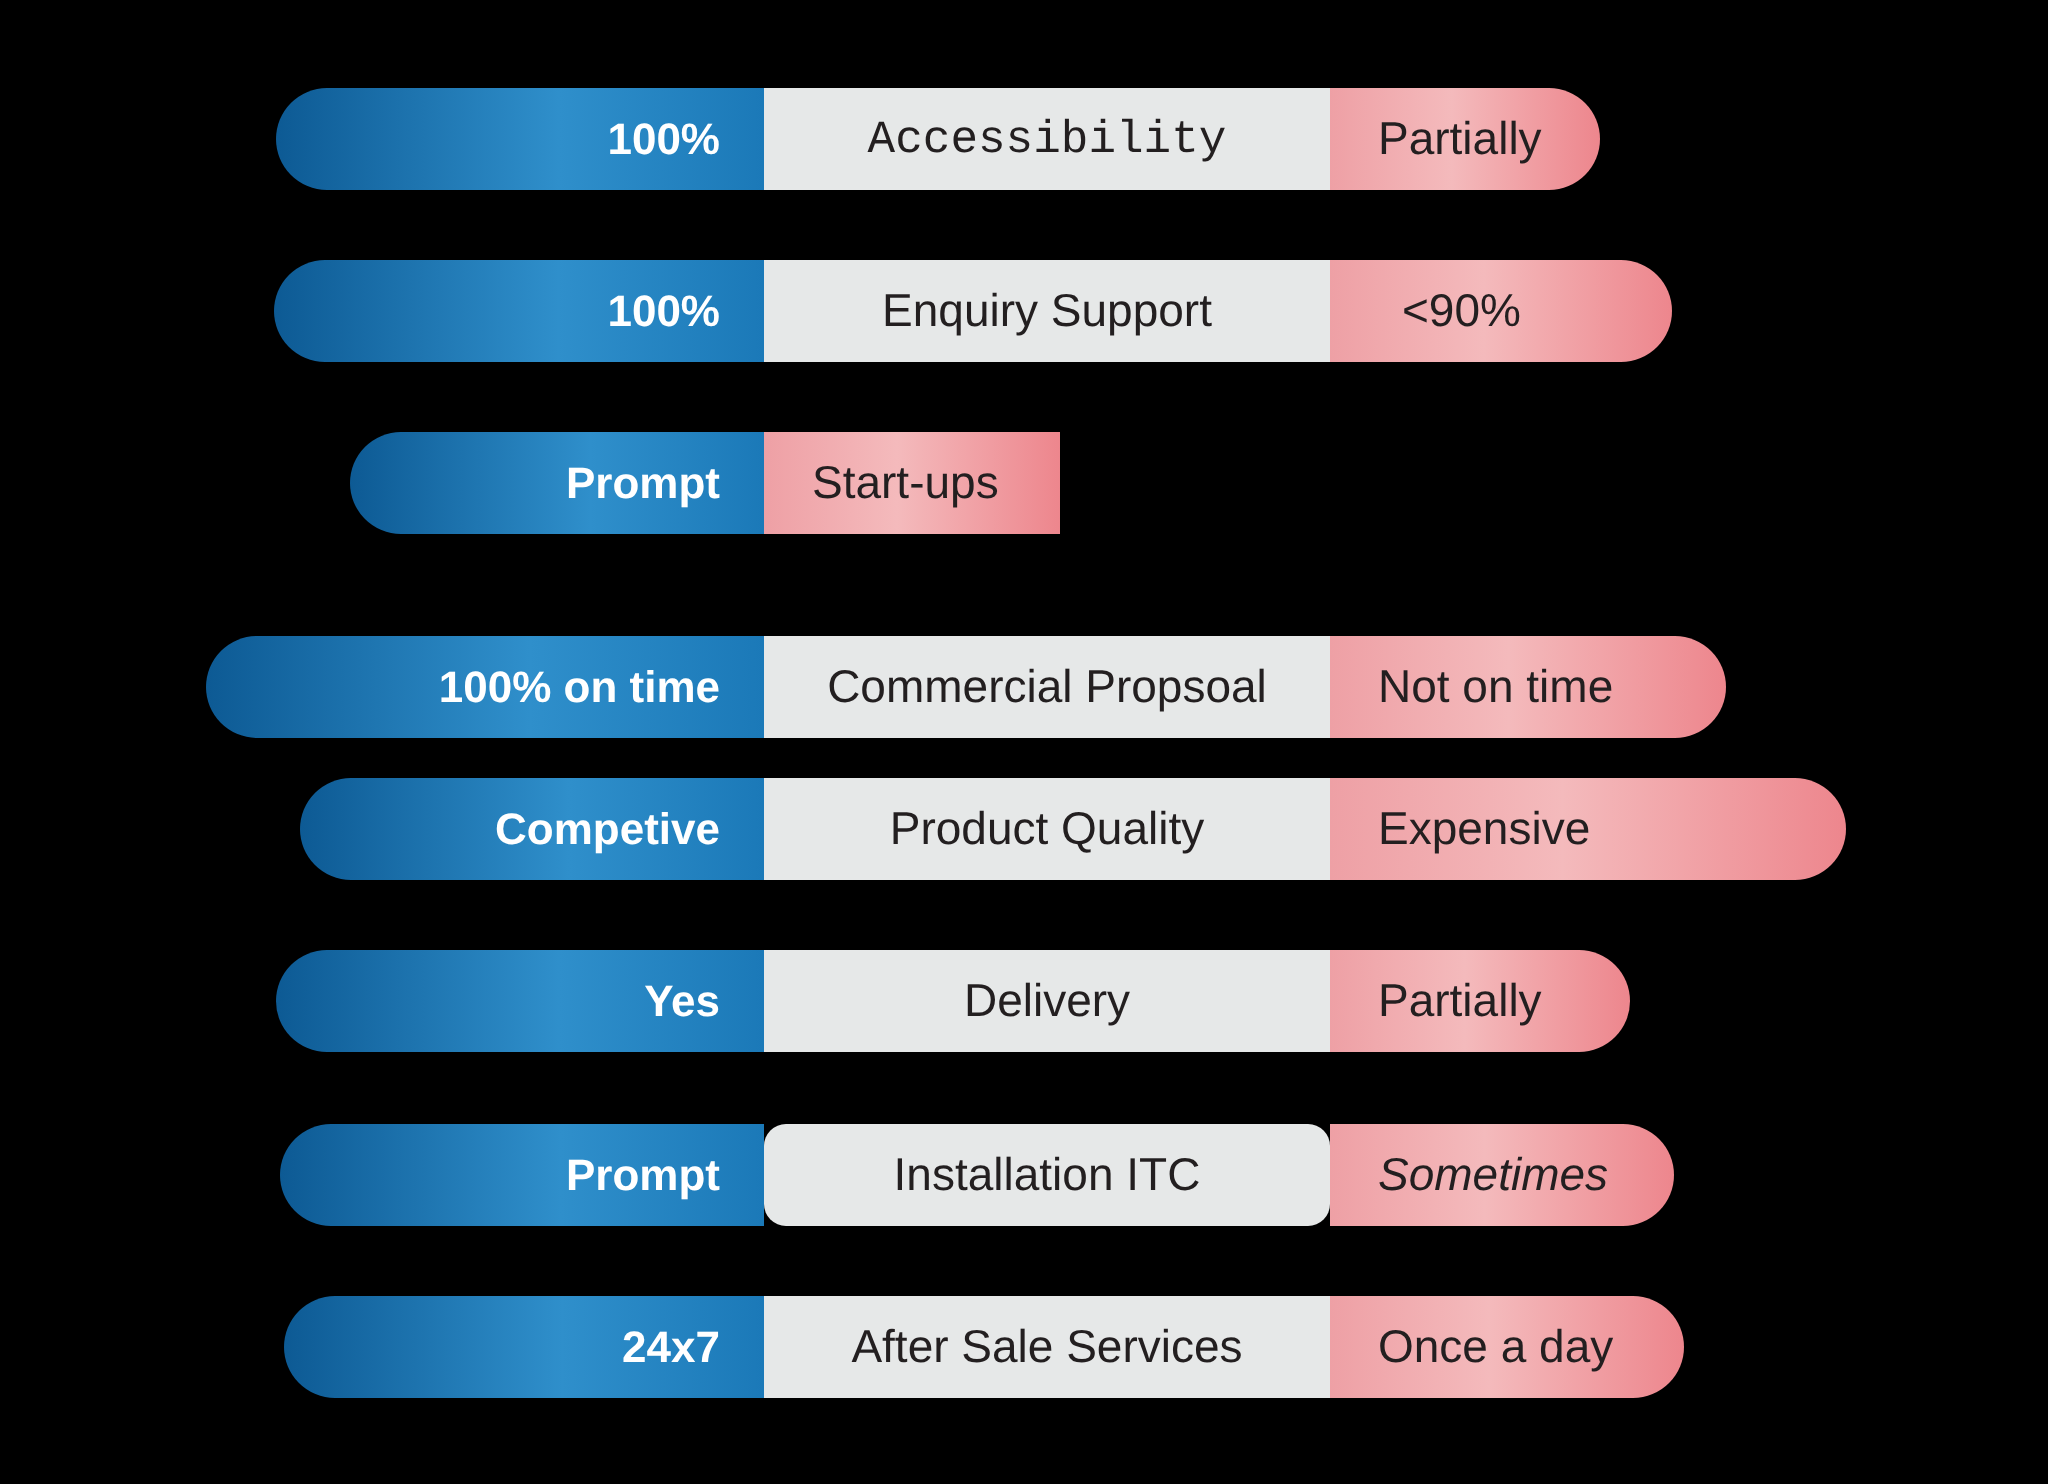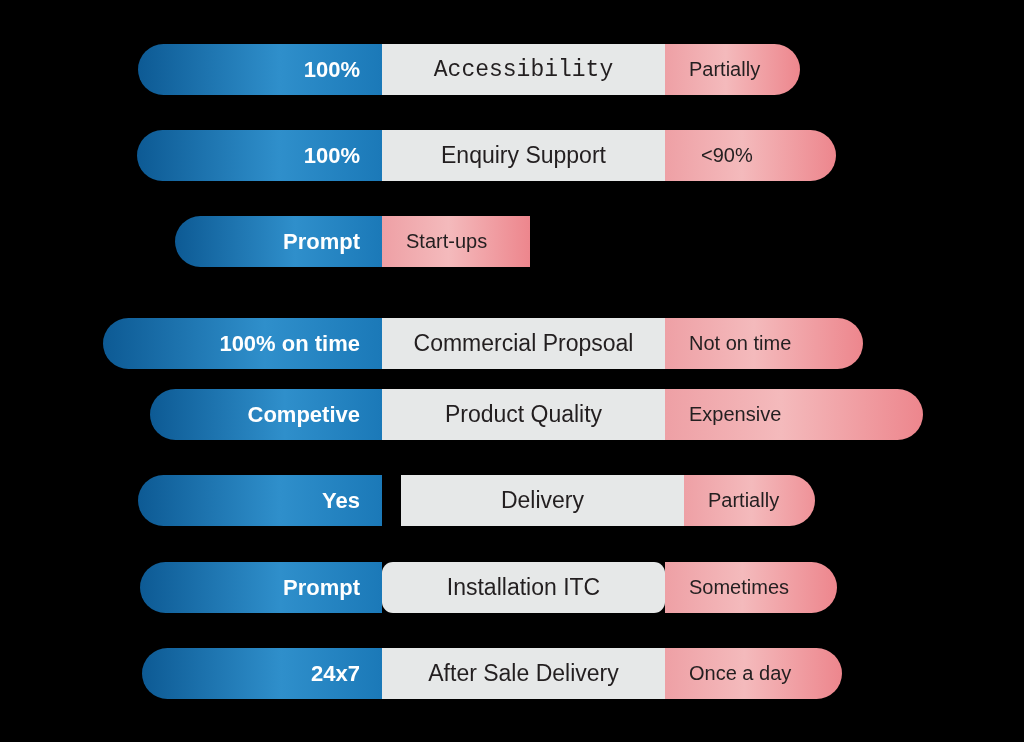--- a/index.html
+++ b/index.html
@@ -48,21 +48,21 @@
     font-weight: bold;
     white-space: nowrap;
   }
   .center-label {
     color: var(--text-dark);
     font-size: 23px;
     white-space: nowrap;
   }
   .pink-label {
     color: var(--text-dark);
-    font-size: 20px;
+    font-size: 23px;
     white-space: nowrap;
   }
 </style>
 </head>
 <body>
 
 <div id="canvas">
 
   <div class="row" style="top: 44px; left: 138px; width: 662px; height: 51px;">
     <div class="seg seg-blue" style="width: 244px;">
@@ -118,45 +118,45 @@
     </div>
     <div class="seg seg-pink" style="width: 258px;">
       <span class="pink-label">Expensive</span>
     </div>
   </div>
 
   <div class="row" style="top: 475px; left: 138px; width: 677px; height: 51px;">
     <div class="seg seg-blue" style="width: 244px;">
       <span class="blue-label">Yes</span>
     </div>
-    <div class="seg seg-center" style="width: 283px; margin-left: 19px;">
+    <div class="seg seg-center" style="width: 283px;">
       <span class="center-label">Delivery</span>
     </div>
     <div class="seg seg-pink" style="width: 150px;">
       <span class="pink-label">Partially</span>
     </div>
   </div>
 
   <div class="row" style="top: 562px; left: 140px; width: 697px; height: 51px;">
     <div class="seg seg-blue" style="width: 242px;">
       <span class="blue-label">Prompt</span>
     </div>
     <div class="seg seg-center" style="width: 283px; border-radius: 11px;">
       <span class="center-label">Installation ITC</span>
     </div>
-    <div class="seg seg-pink" style="width: 172px;">
+    <div class="seg seg-pink" style="width: 172px; font-style: italic;">
       <span class="pink-label">Sometimes</span>
     </div>
   </div>
 
   <div class="row" style="top: 648px; left: 142px; width: 700px; height: 51px;">
     <div class="seg seg-blue" style="width: 240px;">
       <span class="blue-label">24x7</span>
     </div>
     <div class="seg seg-center" style="width: 283px;">
-      <span class="center-label">After Sale Delivery</span>
+      <span class="center-label">After Sale Services</span>
     </div>
     <div class="seg seg-pink" style="width: 177px;">
       <span class="pink-label">Once a day</span>
     </div>
   </div>
 
 </div>
 
 </body></html>

